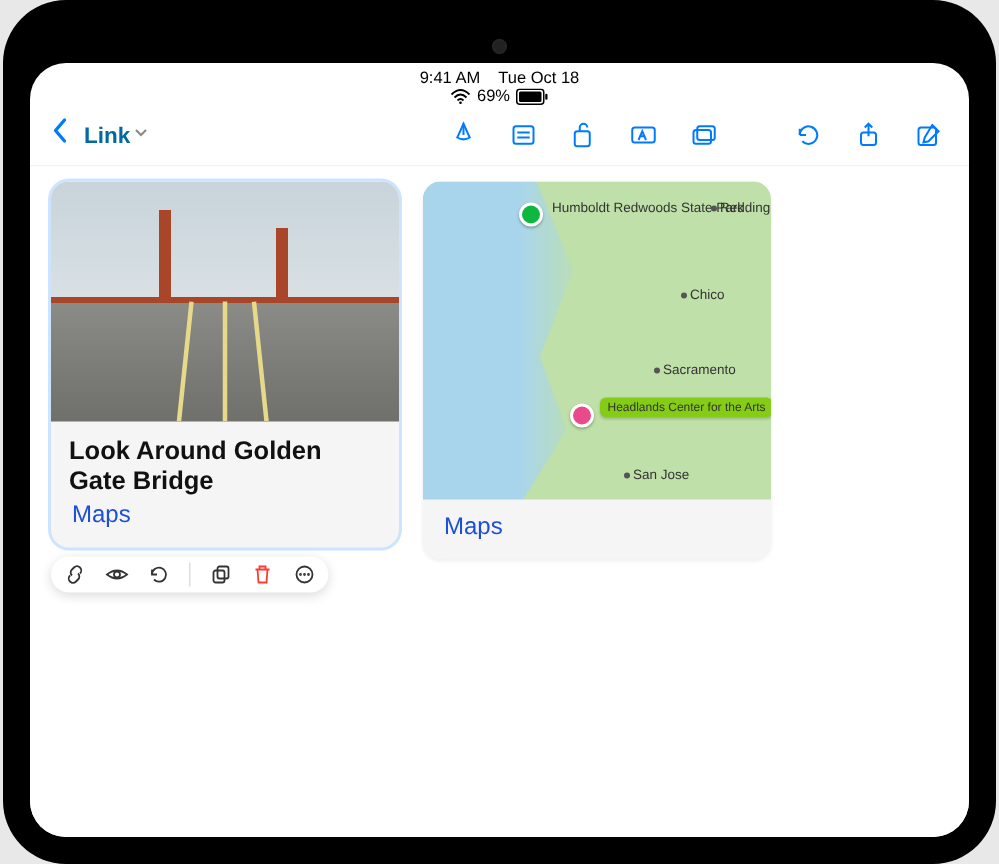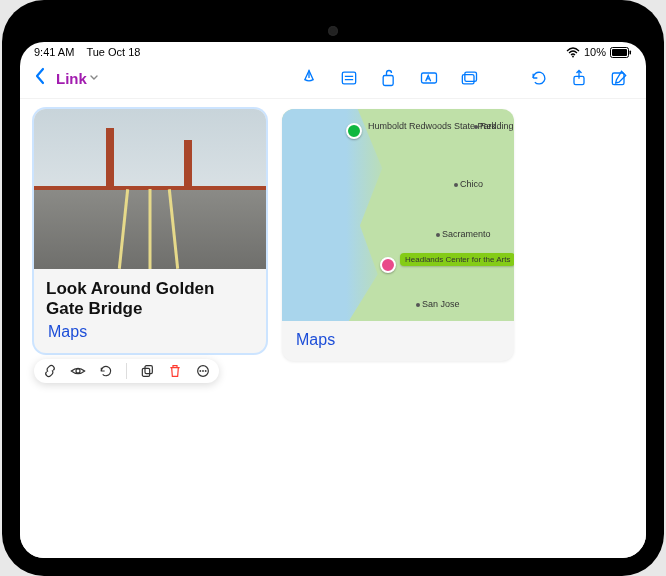--- a/index.html
+++ b/index.html
@@ -44,37 +44,38 @@
 
   
   .status-bar {
     display: flex;
     justify-content: space-between;
     align-items: center;
     font-size: 11px;
     font-weight: 500;
     padding: 4px 14px 2px 14px;
     color: #000;
+    flex-direction: column;
   }
   .status-right { display: flex; align-items: center; gap: 4px; }
   .wifi-icon, .battery-icon { display: inline-flex; }
 
   
   .toolbar {
     display: flex;
     align-items: center;
     padding: 4px 10px 6px 10px;
     gap: 6px;
     border-bottom: 1px solid rgba(0,0,0,0.05);
   }
   .back-chevron { color: #007aff; font-size: 20px; font-weight: 500; padding: 0 4px; cursor: pointer; }
   .doc-title {
     font-size: 15px;
     font-weight: 600;
-    color: #a21caf;
+    color: #0369a1;
     display: flex;
     align-items: center;
     gap: 2px;
     cursor: pointer;
   }
   .doc-title .chev { font-size: 10px; color: #888; }
   .toolbar-spacer { flex: 1; }
   .tool-btn {
     width: 34px; height: 28px;
     display: flex; align-items: center; justify-content: center;
@@ -259,21 +260,21 @@
         <span>&nbsp;&nbsp;</span>
         <span>Tue Oct 18</span>
       </div>
       <div class="status-right">
         <span class="wifi-icon">
           <svg width="14" height="11" viewBox="0 0 14 11">
               <path d="M1 4 Q7 -2 13 4 M3 6 Q7 2 11 6 M5 8 Q7 6 9 8" stroke="#000" fill="none" stroke-width="1.2"></path>
               <circle cx="7" cy="9.5" r="0.9" fill="#000"></circle>
             </svg>
         </span>
-        <span>10%</span>
+        <span>69%</span>
         <span class="battery-icon">
           <svg width="22" height="11" viewBox="0 0 22 11">
               <rect x="0.5" y="0.5" width="18" height="10" rx="2" stroke="#000" fill="none"></rect>
               <rect x="2" y="2" width="15" height="7" rx="1" fill="#000"></rect>
               <rect x="19.5" y="3.5" width="1.5" height="4" rx="0.7" fill="#000"></rect>
             </svg>
         </span>
       </div>
     </div>
 

